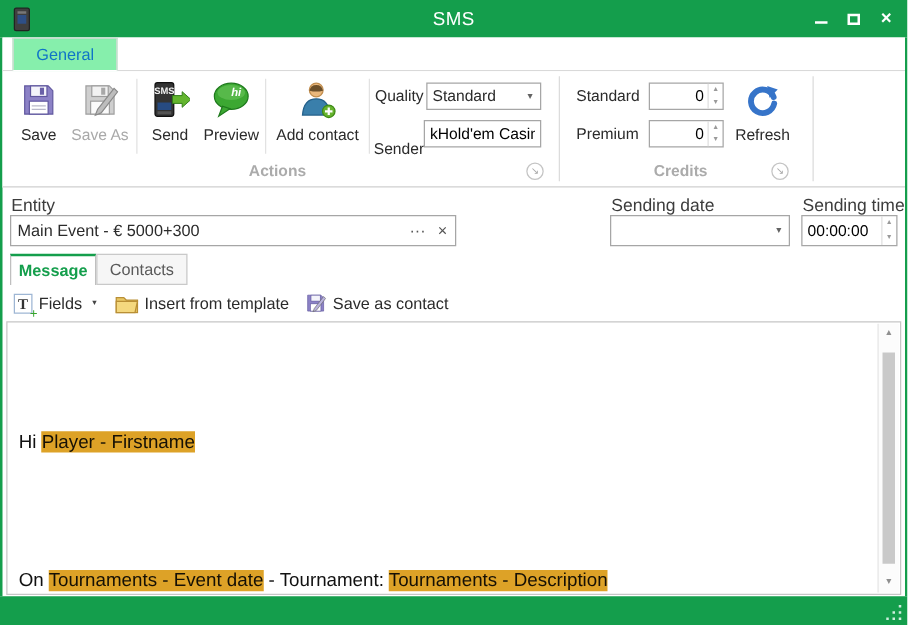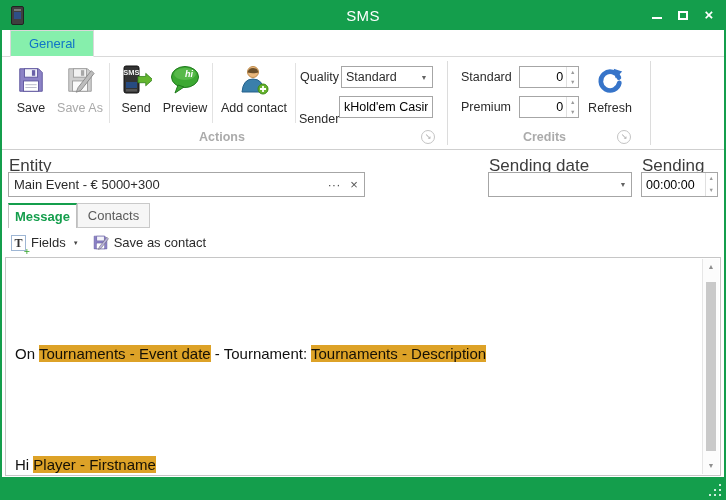--- a/index.html
+++ b/index.html
@@ -40,21 +40,21 @@
   .combo, .txtfield, .spinfield { position:absolute; height:22px; border:1px solid #a6a6a6; background:#fff; font-size:12.5px; display:flex; align-items:center; }
   .combo .val { flex:1; padding-left:4px; }
   .combo .arr { width:16px; text-align:center; color:#636363; font-size:7px; }
   .txtfield input, .spinfield input { border:0; outline:0; width:100%; height:100%; font-family:inherit; font-size:12.5px; padding:0 4px; background:transparent; }
   .spinfield input { text-align:right; padding-right:3px; }
   .spincol { width:15px; height:100%; display:flex; flex-direction:column; border-left:1px solid #e0e0e0; }
   .spincol span { flex:1; font-size:5.5px; color:#9a9a9a; text-align:center; line-height:10px; }
   
   .icon32 { width:34px; height:34px; display:flex; align-items:center; justify-content:center; }
   
-  .formlabel { position:absolute; font-size:17px; color:#3c3c3c; }
+  .formlabel { position:absolute; font-size:14px; color:#3c3c3c; }
   .entityfield { position:absolute; left:8px; top:172px; width:357px; height:25px; border:1px solid #a6a6a6; background:#fff; display:flex; align-items:center; font-size:13px; }
   .entityfield .val { flex:1; padding-left:5px; }
   .efbtn { width:20px; text-align:center; color:#555; }
   .datecombo { position:absolute; left:488px; top:172px; width:144px; height:25px; }
   .timefield { position:absolute; left:641px; top:172px; width:77px; height:25px; }
   
   .doctab { position:absolute; top:203px; height:25px; display:flex; align-items:center; justify-content:center; font-size:13px; }
   .doctab.active { border:1px solid #bfbfbf; border-top:2px solid #149e4c; border-bottom:none; background:#fff; color:#149e4c; font-weight:bold; }
   .doctab.inactive { border:1px solid #c9c9c9; background:#f6f6f6; color:#5a5a5a; }
   .doctoolbar { position:absolute; top:229px; left:5px; width:716px; height:27px; display:flex; align-items:center; gap:7px; padding-left:3px; }
@@ -242,34 +242,41 @@
 <div class="doctab active" style="left:8px; width:69px;">Message</div>
 <div class="doctab inactive" style="left:77px; width:73px;">Contacts</div>
 
 <div class="doctoolbar">
   <div class="tbitem">
     <span class="fields-icon">T<b>+</b></span>
     <span>Fields</span>
     <span class="dd-arr">▼</span>
   </div>
   <div class="tbitem">
+    <svg width="19" height="16" viewBox="0 0 19 16">
+        <path d="M1 3 h6 l2 2 h9 v10 H1 Z" fill="#e9c765" stroke="#b98f35"></path>
+        <path d="M1 6 h17 l-2 9 H1 Z" fill="#f4d87e" stroke="#b98f35"></path>
+      </svg>
+    <span>Insert from template</span>
+  </div>
+  <div class="tbitem">
     <svg width="17" height="17" viewBox="0 0 32 32">
         <path d="M4 4 h20 l4 4 v20 H4 Z" fill="#8c82c6" stroke="#5f569e"></path>
         <rect x="9" y="4" width="14" height="9" fill="#f3f3fa" stroke="#5f569e"></rect>
         <rect x="8" y="17" width="16" height="11" fill="#fff" stroke="#5f569e"></rect>
         <path d="M28 6 L14 24 l-2 5 5-2 L31 9 Z" fill="#b9b2dd" stroke="#6a6a6a"></path>
       </svg>
     <span>Save as contact</span>
   </div>
 </div>
 
 <div class="msgarea">
   <div class="msgtext">
+    <div class="msg-line"><span>Hi </span><span class="hl">Player - Firstname</span></div>
     <div class="msg-line"><span>On </span><span class="hl">Tournaments - Event date</span><span> - Tournament: </span><span class="hl">Tournaments - Description</span></div>
-    <div class="msg-line"><span>Hi </span><span class="hl">Player - Firstname</span></div>
     
     
   </div>
   <div class="scrollbar">
     <div class="up">▲</div>
     <div class="thumb"></div>
     <div class="dn">▼</div>
   </div>
 </div>
 

